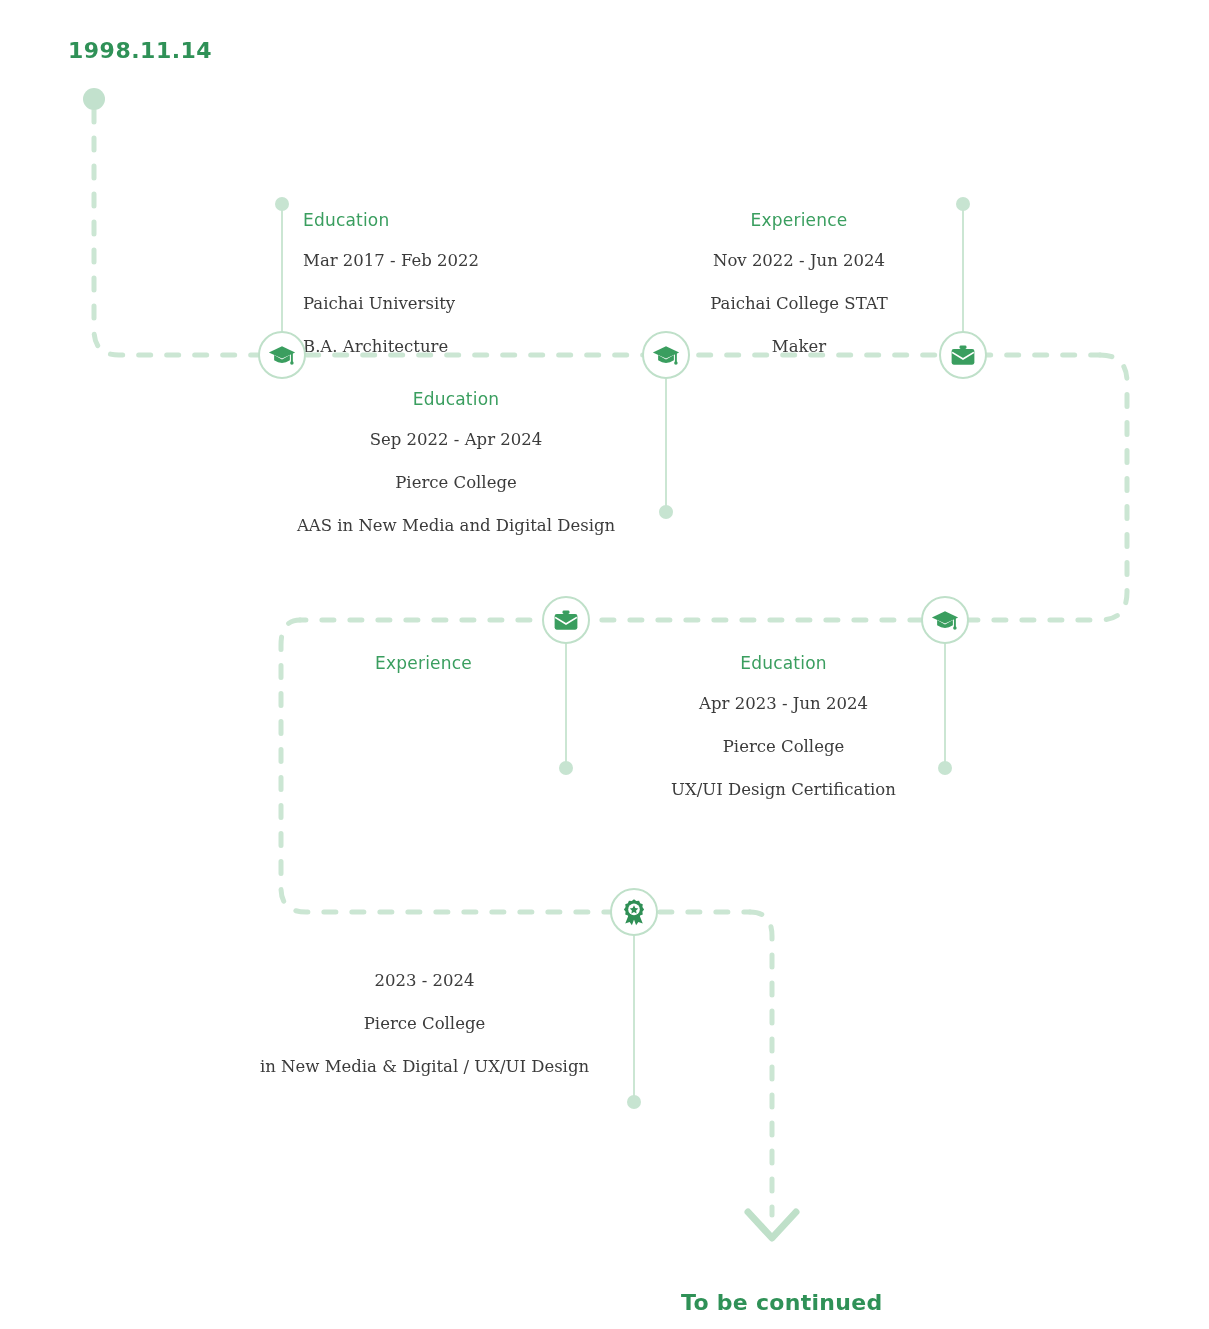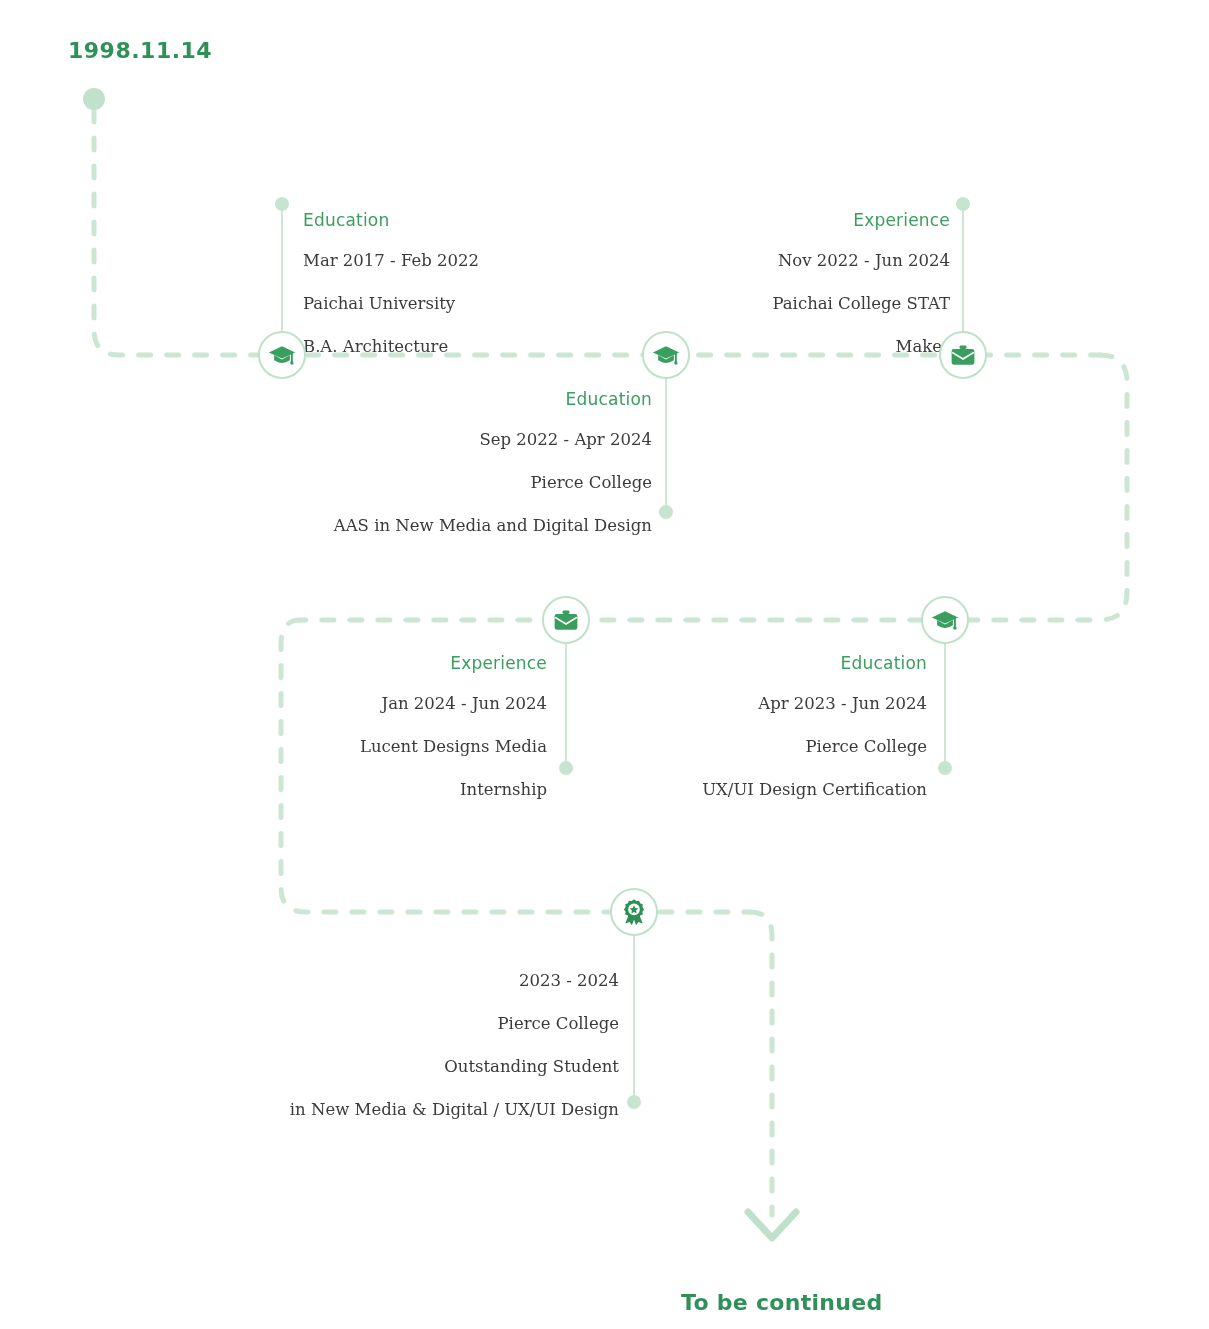--- a/index.html
+++ b/index.html
@@ -111,21 +111,21 @@
   }
   .entry .lines {
     font-family: "DejaVu Serif", serif;
     font-size: 16.5px;
     line-height: 24px;
     color: #3b3b3b;
     white-space: nowrap;
   }
   .entry .lines div { white-space: nowrap; margin-top: 19px; }
   .align-left  { text-align: left; }
-  .align-right { text-align: right; }
+  .align-right { text-align: center; }
 </style>
 </head>
 <body>
 
 <div id="canvas">
 
   <svg id="path-layer" viewBox="0 0 1209 1329" xmlns="http://www.w3.org/2000/svg">
     <g fill="none" stroke="#cbe6d3" stroke-width="5" stroke-linecap="round" stroke-dasharray="12 16">
 
       <path d="M94,110 L94,330 Q94,355 119,355 L1100,355"></path>
@@ -248,40 +248,34 @@
     <div class="cat">Education</div>
     <div class="lines">
       <div>Sep 2022 - Apr 2024</div>
       <div>Pierce College</div>
       <div>AAS in New Media and Digital Design</div>
     </div>
   </div>
 
   <div class="entry align-right" style="left:300px; top:654px; width:247px;">
     <div class="cat">Experience</div>
-    <div class="lines">
-      <div>Jan 2024 - Jun 2024</div>
-      <div>Lucent Designs Media</div>
-      <div>Internship</div>
-    </div>
   </div>
 
   <div class="entry align-right" style="left:640px; top:654px; width:287px;">
     <div class="cat">Education</div>
     <div class="lines">
       <div>Apr 2023 - Jun 2024</div>
       <div>Pierce College</div>
       <div>UX/UI Design Certification</div>
     </div>
   </div>
 
   <div class="entry align-right" style="left:230px; top:950px; width:389px;">
     <div class="lines">
       <div>2023 - 2024</div>
       <div>Pierce College</div>
-      <div>Outstanding Student</div>
       <div>in New Media &amp; Digital / UX/UI Design</div>
     </div>
   </div>
 
   <div class="end-label">To be continued</div>
 
 </div>
 
 </body></html>

